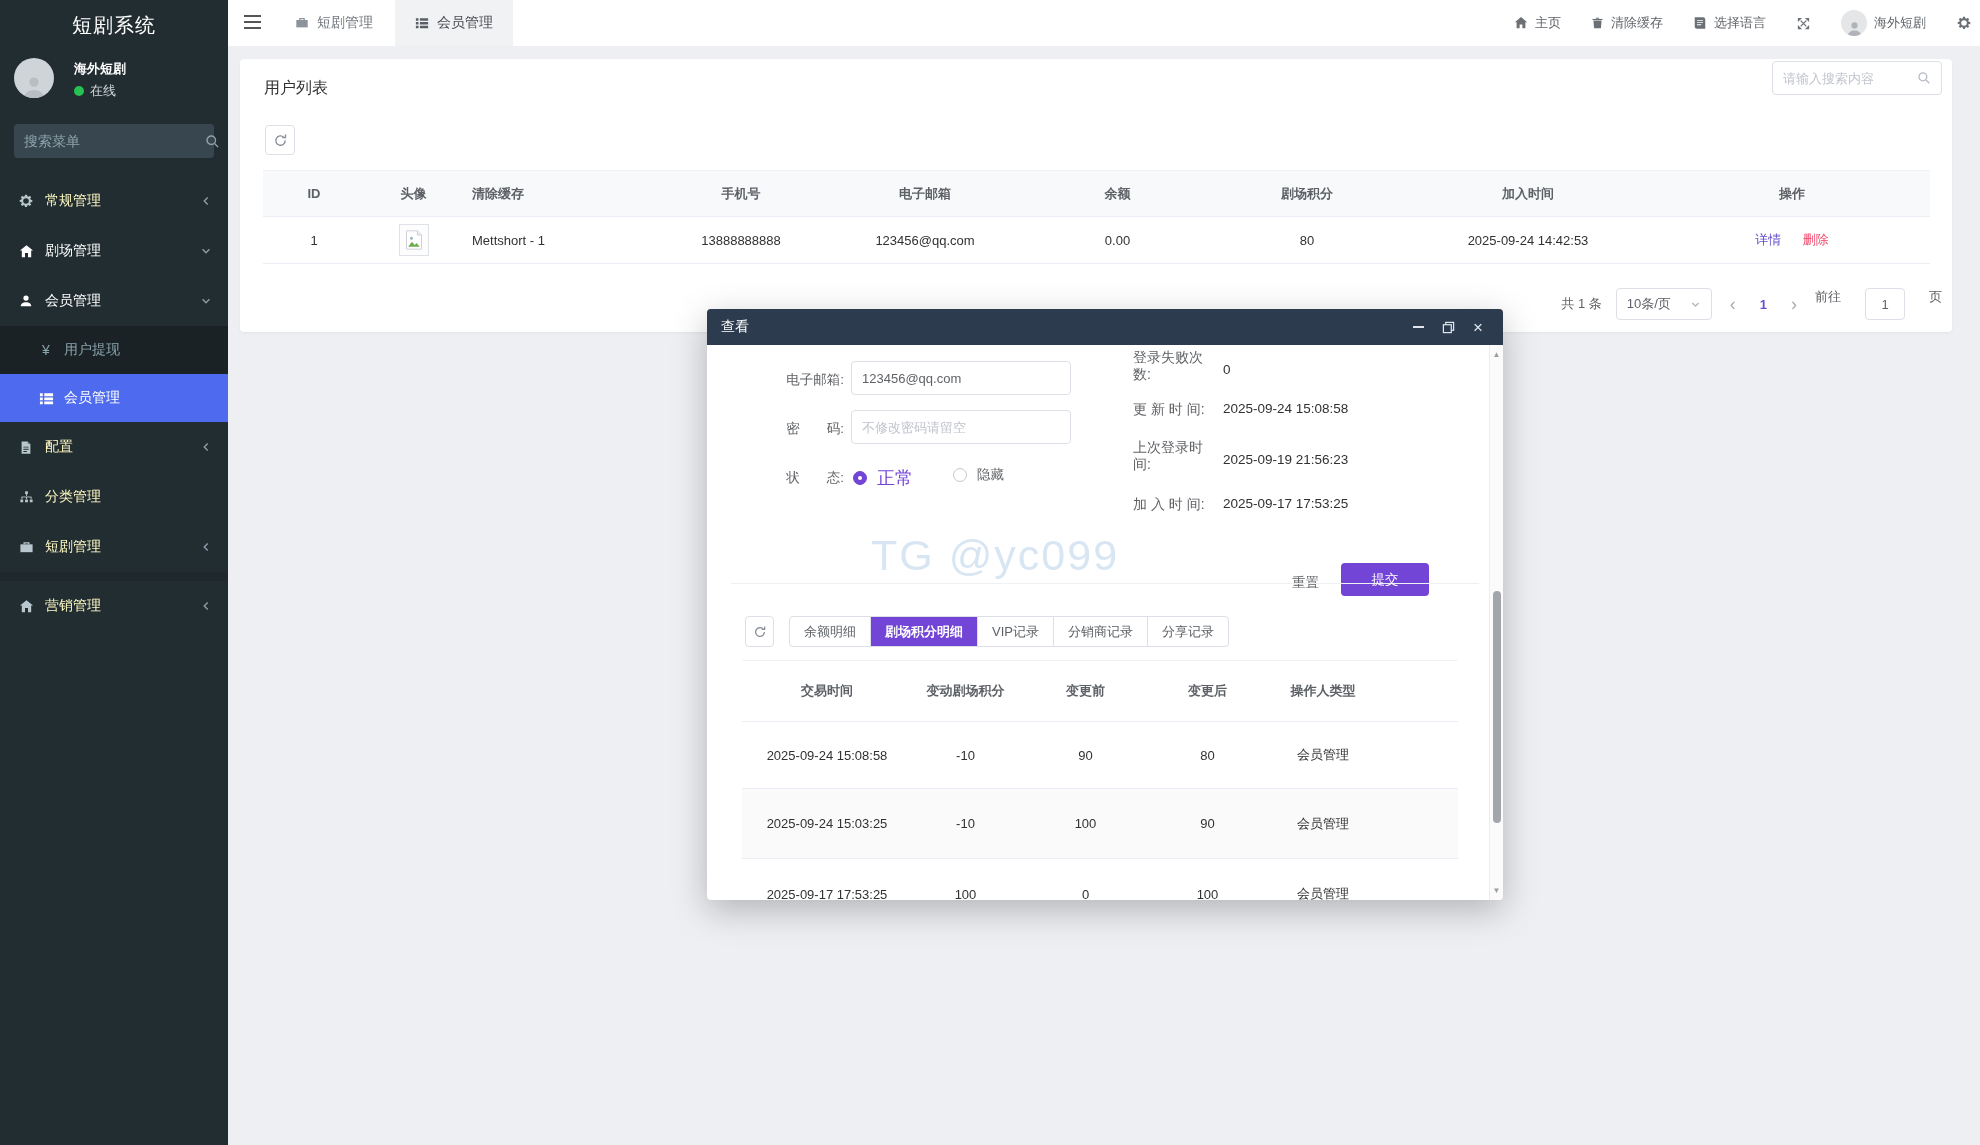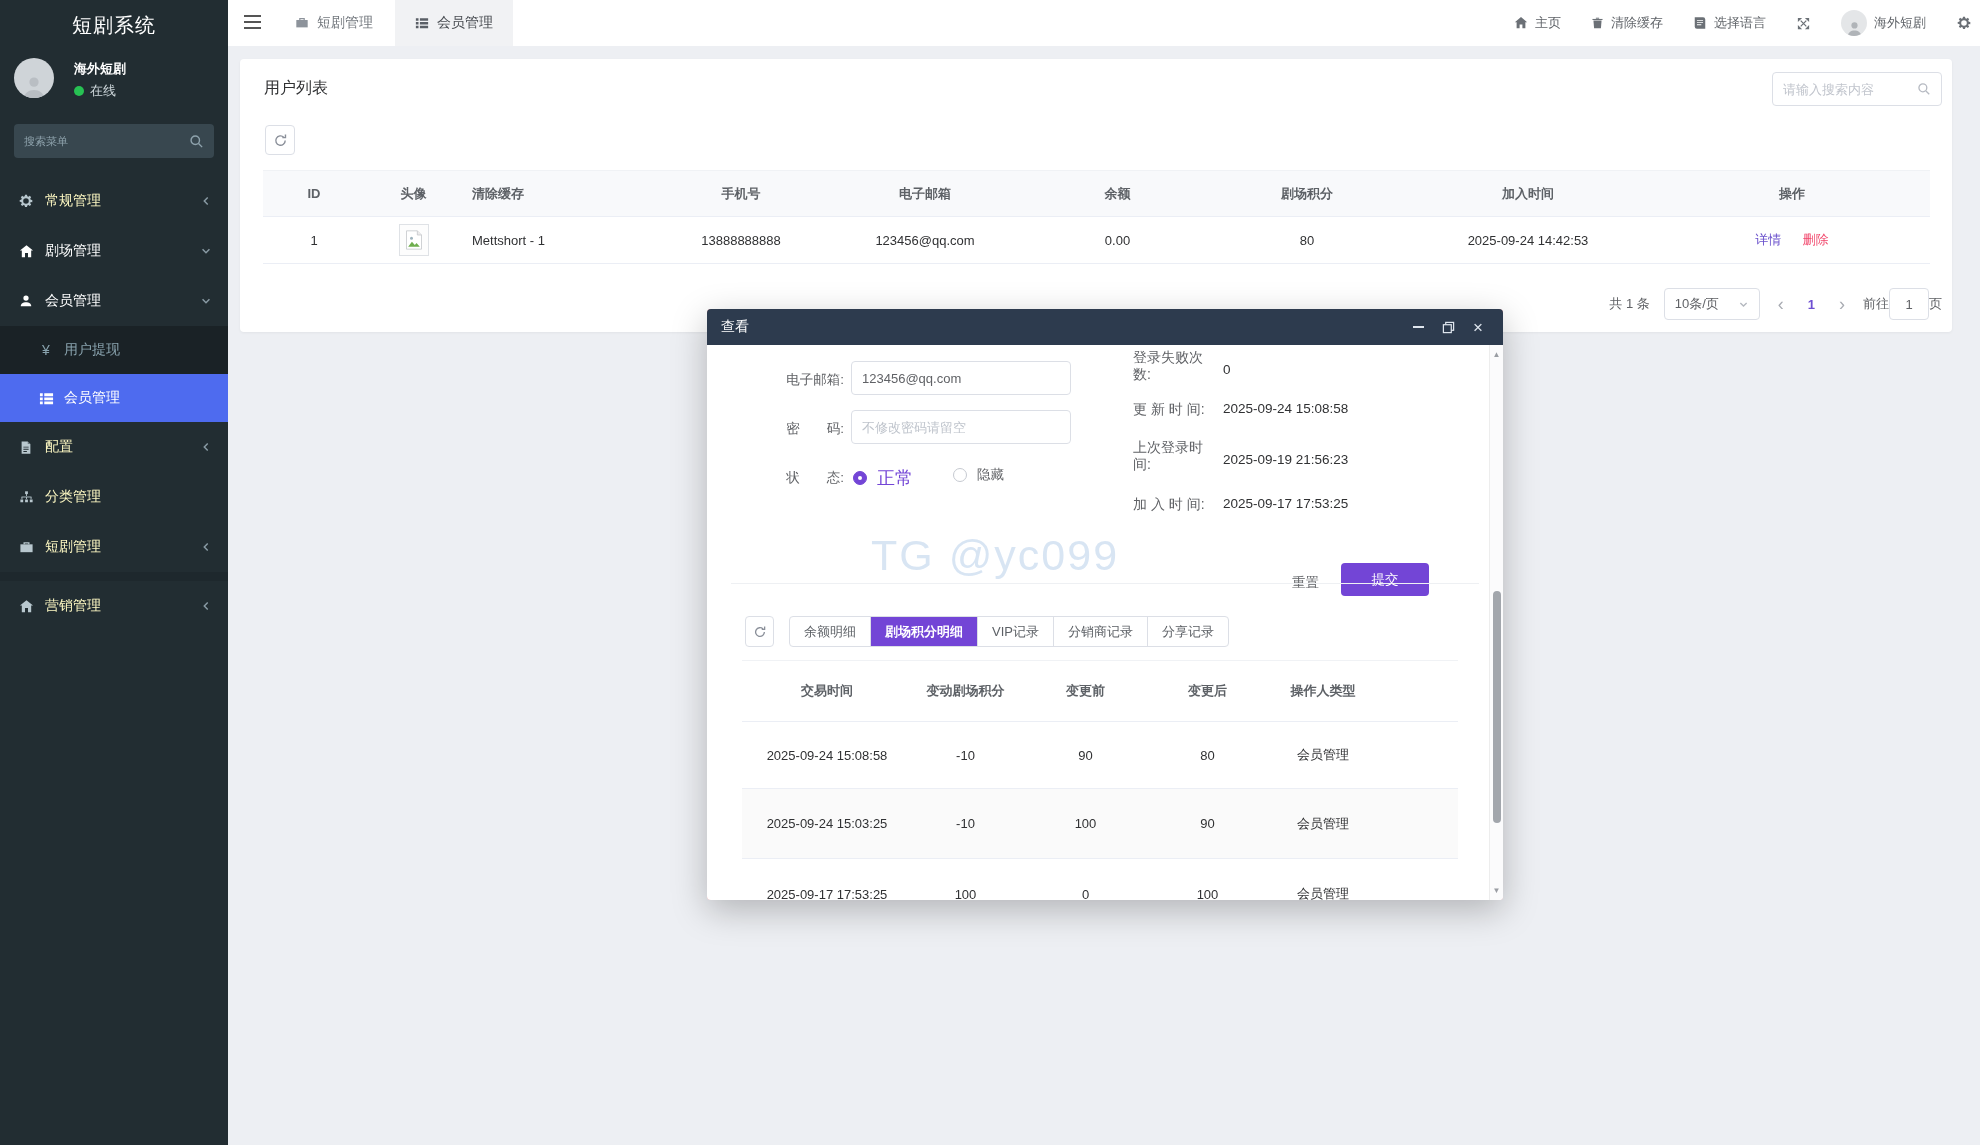--- a/index.html
+++ b/index.html
@@ -15,21 +15,21 @@
 
   
   .sidebar { position:absolute; left:0; top:0; width:228px; height:1145px; background:#222d32; z-index:5; }
   .logo { height:50px; line-height:50px; text-align:center; color:#fff; font-size:20px; letter-spacing:1px; }
   .user-panel { position:absolute; left:14px; top:58px; width:200px; height:44px; }
   .avatar36 { width:40px; height:40px; border-radius:50%; background:#cfd4d8; overflow:hidden; display:flex; align-items:flex-end; justify-content:center; }
   .user-name { position:absolute; left:60px; top:2px; color:#fff; font-weight:bold; font-size:13px; }
   .user-status { position:absolute; left:60px; top:24px; color:#cfd8dc; font-size:13px; display:flex; align-items:center; gap:6px; }
   .dot { width:10px; height:10px; border-radius:50%; background:#27c153; display:inline-block; }
   .side-search { position:absolute; left:14px; top:124px; width:200px; height:34px; background:#38474f; border-radius:4px; display:flex; align-items:center; padding:0 10px; }
-  .side-search input { flex:1; background:transparent; border:none; outline:none; color:#cfd8dc; font-size:11px; font-family:inherit; }
+  .side-search input { flex:1; background:transparent; border:none; outline:none; color:#cfd8dc; font-size:14px; font-family:inherit; }
   .side-search input::placeholder { color:#8fa3ad; }
   .menu { position:absolute; left:0; top:176px; width:228px; }
   .menu-item { height:50px; display:flex; align-items:center; padding:0 16px 0 18px; color:#fef9c3; cursor:pointer; }
   .menu-item .mi-icon { width:16px; margin-right:11px; color:#b8c7ce; }
   .menu-item .mi-label { flex:1; font-size:14px; }
   .menu-item.open { color:#fff; }
   .menu-item.open .mi-icon { color:#fff; }
   .mi-caret { color:#8a9ba5; }
   .submenu { background:#1a2226; }
   .submenu-item { height:48px; display:flex; align-items:center; padding-left:38px; color:#8aa4af; font-size:14px; cursor:pointer; }
@@ -46,41 +46,41 @@
   .top-tab.active { background:#f1f2f4; color:#484c51; }
   .top-tab.active .ico { color:#5a5f66; }
   .topbar-right { position:absolute; right:8px; top:0; height:46px; display:flex; align-items:center; gap:30px; color:#5f6368; font-size:13px; }
   .tb-link { display:flex; align-items:center; gap:7px; cursor:pointer; }
   .tb-link .ico { color:#6b7076; }
   .avatar24 { width:26px; height:26px; border-radius:50%; background:#e4e6e8; overflow:hidden; display:flex; align-items:flex-end; justify-content:center; }
 
   
   .card { position:absolute; left:240px; top:59px; width:1712px; height:273px; background:#fff; border-radius:4px; box-shadow:0 1px 3px rgba(0,0,0,.05); }
   .card-title { position:absolute; left:24px; top:19px; font-size:16px; color:#303133; }
-  .card-search { position:absolute; left:1532px; top:13px; width:170px; height:34px; border:1px solid #dcdfe6; border-radius:4px; display:flex; align-items:center; padding:0 10px; background:#fff; }
+  .card-search { position:absolute; left:1532px; top:2px; width:170px; height:34px; border:1px solid #dcdfe6; border-radius:4px; display:flex; align-items:center; padding:0 10px; background:#fff; }
   .card-search input { flex:1; border:none; outline:none; font-size:13px; font-family:inherit; color:#606266; min-width:0; }
   .card-search input::placeholder { color:#c0c4cc; }
   .btn-refresh { position:absolute; width:30px; height:30px; border:1px solid #dcdfe6; border-radius:4px; background:#fff; color:#8a8f99; display:flex; align-items:center; justify-content:center; cursor:pointer; }
   .utable { position:absolute; left:23px; top:111px; width:1667px; }
   .t-row { display:flex; align-items:center; border-bottom:1px solid #ebeef5; }
   .t-head { background:#f8f9fb; border-top:1px solid #f0f2f5; height:47px; color:#5d6166; font-weight:bold; }
   .t-body { height:47px; color:#303133; }
   .t-cell { text-align:center; padding:0 6px; overflow:hidden; white-space:nowrap; }
   .t-cell.left { text-align:left; padding-left:10px; }
   .c0{width:102px}.c1{width:97px}.c2{width:193px}.c3{width:172px}.c4{width:196px}.c5{width:189px}.c6{width:190px}.c7{width:252px}.c8{width:276px}
   .link-detail { color:#6a51cc; cursor:pointer; margin-right:18px; }
   .link-delete { color:#f1476c; cursor:pointer; }
   .broken-img { width:30px; height:32px; border:1px solid #dfe2e6; background:#fdfdfd; display:inline-flex; align-items:center; justify-content:center; vertical-align:middle; }
 
   
   .pager { position:absolute; right:10px; top:229px; height:32px; display:flex; align-items:center; gap:14px; color:#606266; }
   .psize { width:96px; height:32px; border:1px solid #dcdfe6; border-radius:4px; display:flex; align-items:center; justify-content:space-between; padding:0 10px; cursor:pointer; color:#606266; background:#fff; }
   .parrow { color:#a8abb2; font-size:18px; cursor:pointer; padding:0 4px; line-height:30px; }
   .pnum { color:#6e4fd2; font-weight:bold; cursor:pointer; padding:0 6px; }
-  .goto { display:flex; align-items:center; gap:0; }
+  .goto { display:flex; align-items:flex-start; gap:24px; }
   .goto input { width:40px; height:32px; border:1px solid #dcdfe6; border-radius:4px; text-align:center; font-size:13px; font-family:inherit; color:#606266; outline:none; }
 
   
   .modal { position:absolute; left:707px; top:309px; width:796px; height:591px; background:#fca5a5; border-radius:4px; box-shadow:0 10px 35px rgba(0,0,0,.25); z-index:20; overflow:hidden; }
   .modal-head { height:36px; background:#2d3b4e; display:flex; align-items:center; padding:0 14px; color:#fff; }
   .modal-title { flex:1; font-size:14px; }
   .mh-btn { width:22px; height:20px; display:flex; align-items:center; justify-content:center; color:#dfe6ee; cursor:pointer; margin-left:8px; }
   .modal-body { position:absolute; left:0; top:36px; width:796px; height:555px; background:#fff; overflow:hidden; }
   .f-label { position:absolute; color:#606266; font-size:13.5px; text-align:right; }
   .f-input { position:absolute; width:220px; height:34px; border:1px solid #dcdfe6; border-radius:4px; padding:0 10px; font-size:13px; font-family:inherit; color:#606266; outline:none; }

